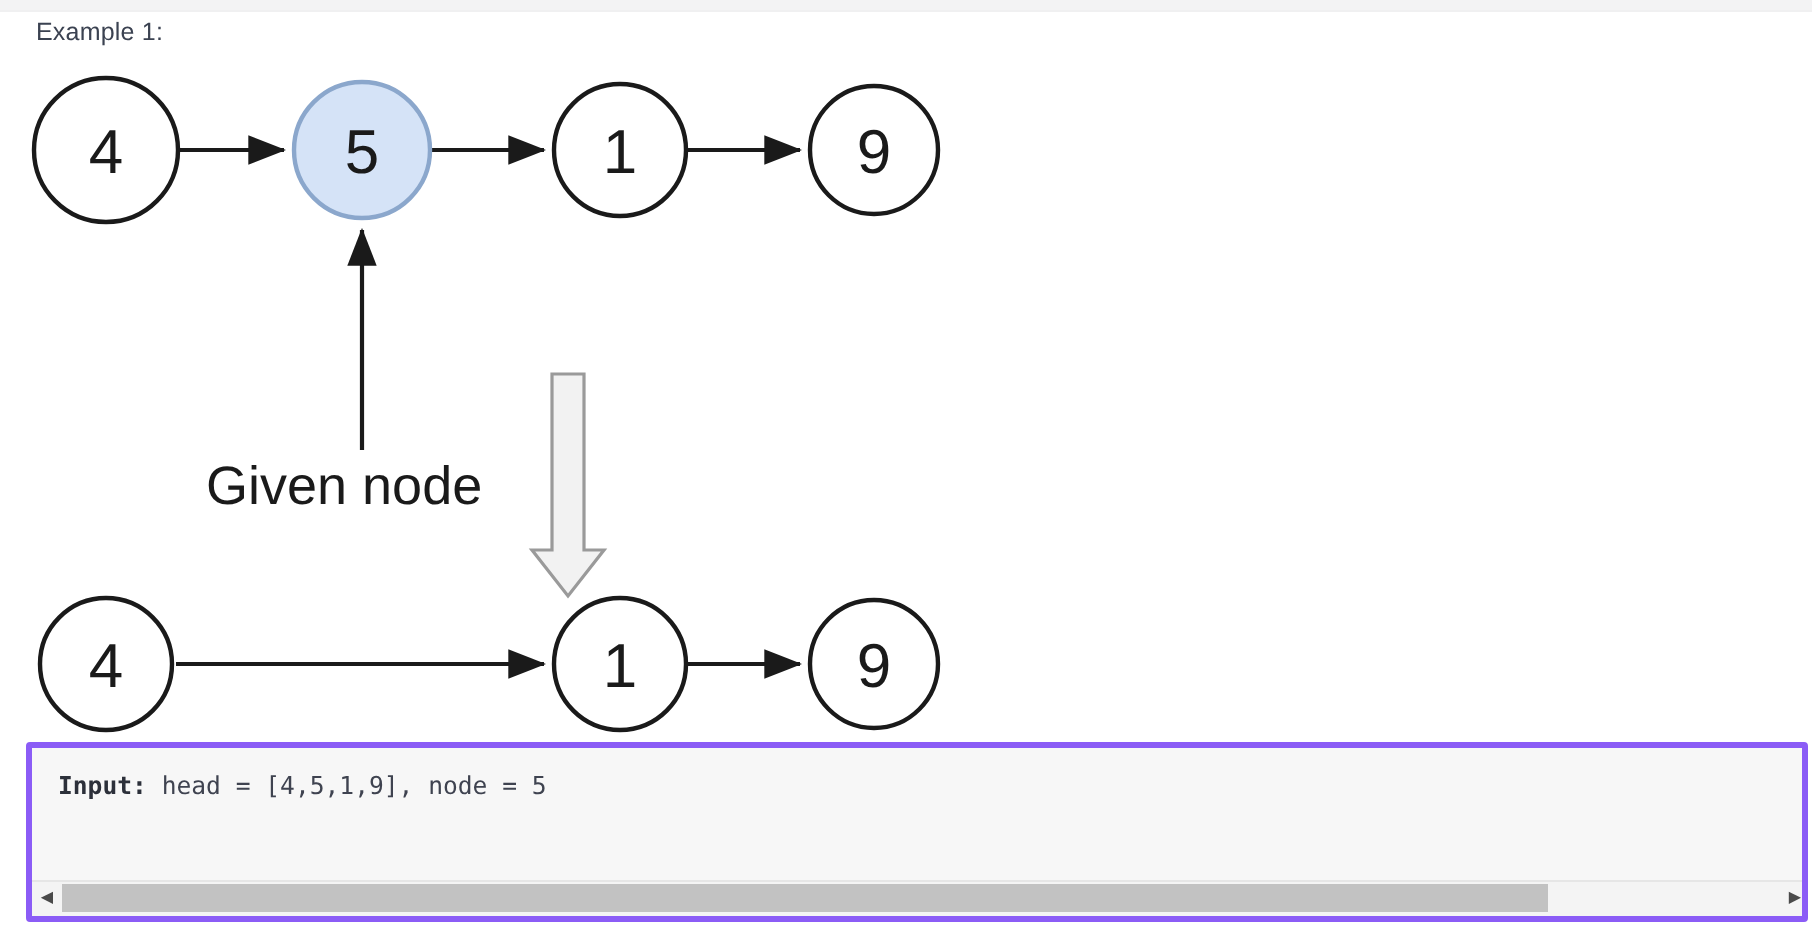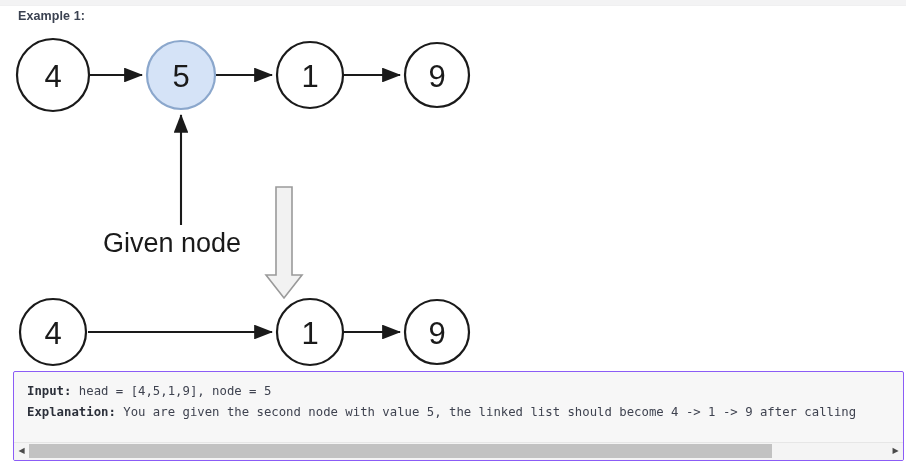--- a/index.html
+++ b/index.html
@@ -19,39 +19,39 @@
     left: 0; top: 0;
     width: 906px; height: 5px;
     background: #f3f3f4;
     border-bottom: 1px solid #f0f0f1;
   }
   .example-label {
     position: absolute;
     left: 18px;
     top: 9px;
     font-size: 12.5px;
-    font-weight: bold;
+    font-weight: normal;
     color: #3b4251;
     letter-spacing: 0.1px;
   }
   .diagram {
     position: absolute;
     left: 0;
     top: 22px;
     width: 906px;
     height: 345px;
   }
   .code-block {
     position: absolute;
     left: 13px;
     top: 371px;
     width: 891px;
     height: 90px;
     background: #f7f7f7;
-    border: 1px solid #8b5cf6;
+    border: 3px solid #8b5cf6;
     border-radius: 2px;
     box-sizing: border-box;
     overflow: hidden;
   }
   .code-lines {
     padding: 9px 0 0 13px;
     font-family: "DejaVu Sans Mono", monospace;
     font-size: 12.3px;
     line-height: 21px;
     color: #3f4350;
@@ -177,21 +177,20 @@
       <text class="node-text" x="437" y="311">9</text>
     </g>
 
     <text class="given-text" x="103" y="230">Given node</text>
   </svg>
 </div>
 
 <div class="code-block">
   <div class="code-lines">
     <div><span class="kw">Input:</span><span> head = [4,5,1,9], node = 5</span></div>
-    <div><span class="kw">Explanation:</span><span> You are given the second node with value 5, the linked list should become 4 -&gt; 1 -&gt; 9 after calling</span></div>
   </div>
   <div class="scrollbar">
     <div class="sb-arrow left">◀</div>
     <div class="sb-track">
       <div class="sb-thumb" style="width: 86.5%;"></div>
     </div>
     <div class="sb-arrow right">▶</div>
   </div>
 </div>
 

